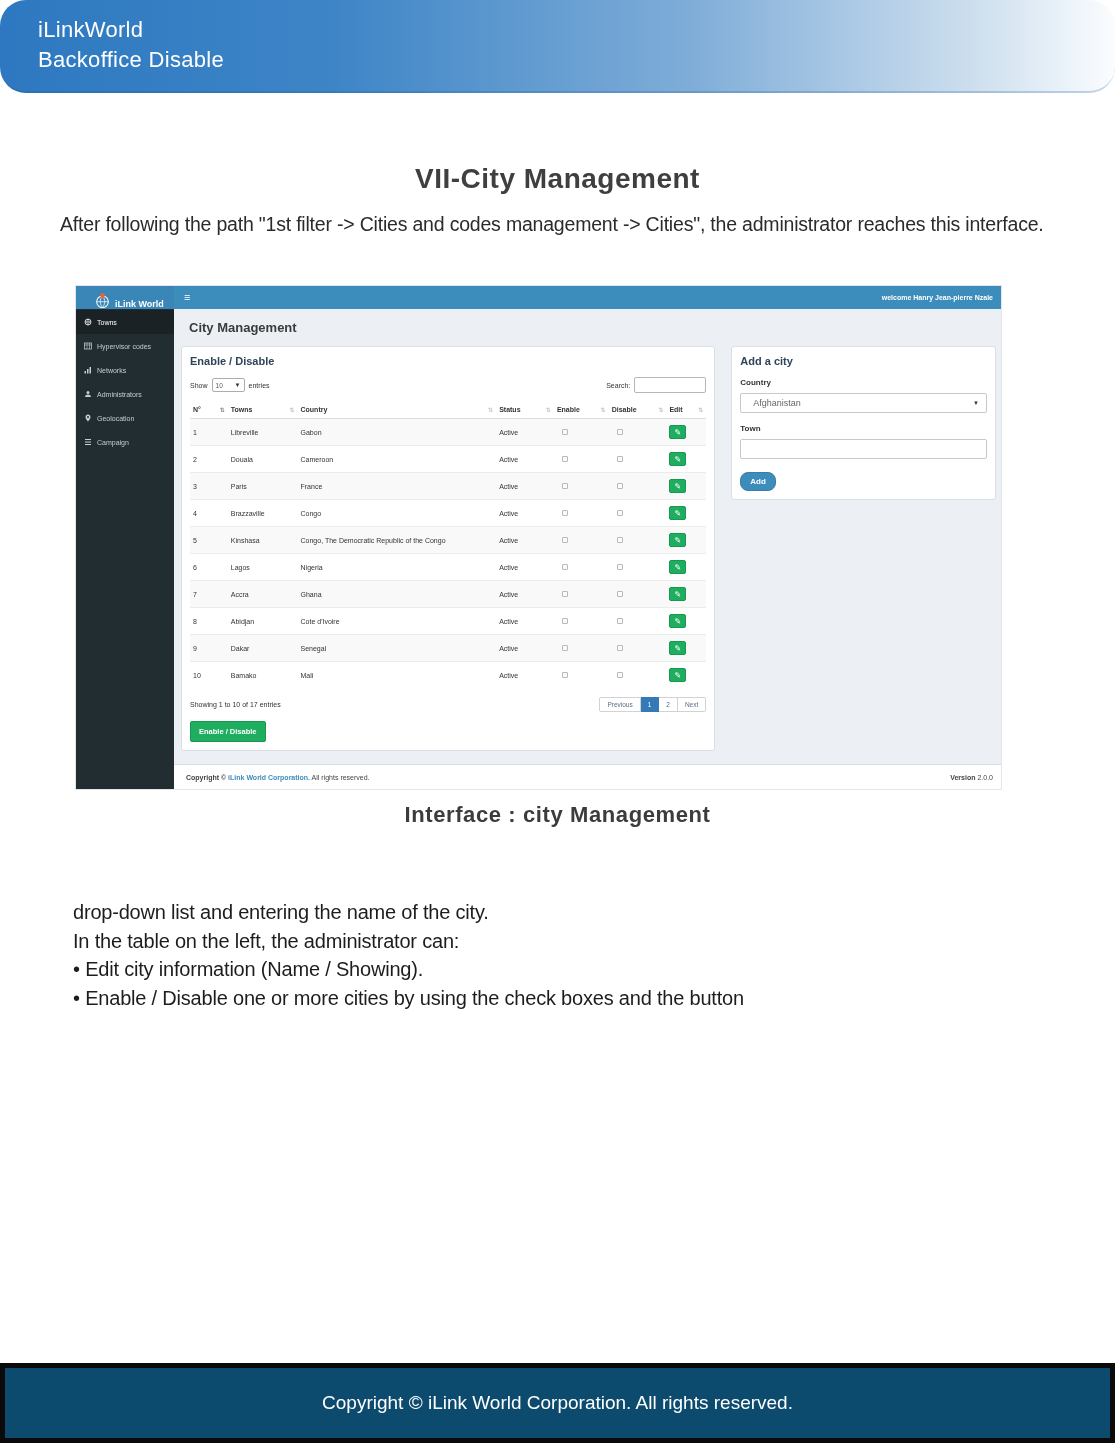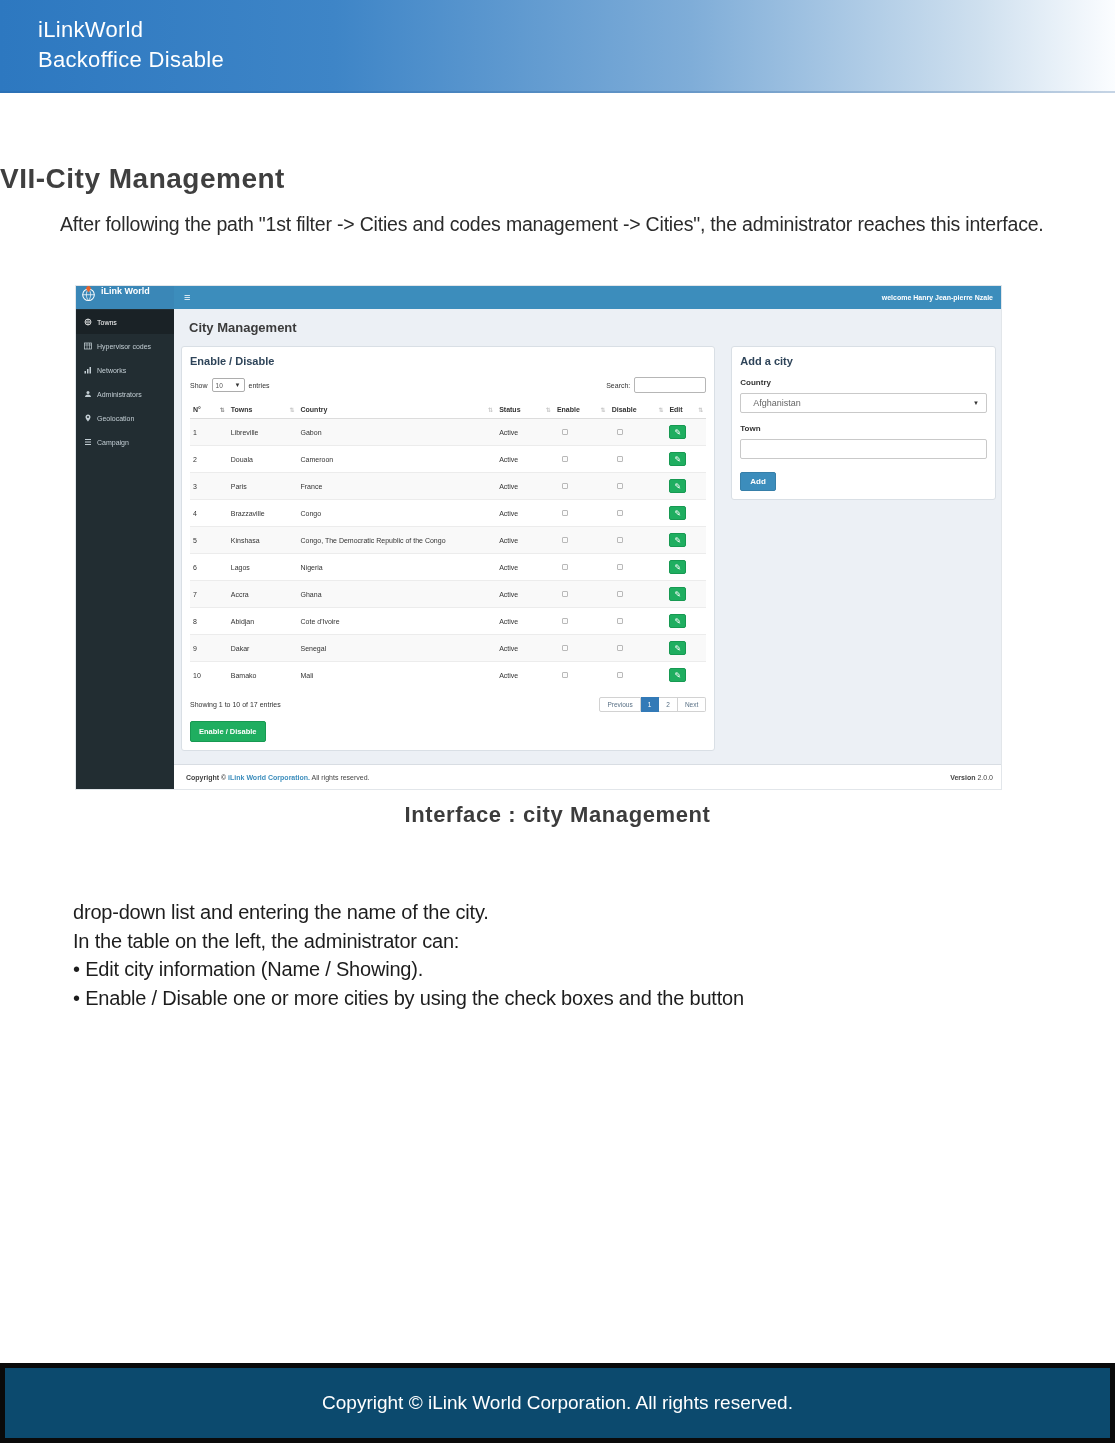--- a/index.html
+++ b/index.html
@@ -2,32 +2,32 @@
 <html><head>
 <meta charset="utf-8">
 <style>
   * { margin:0; padding:0; box-sizing:border-box; }
   html,body { width:1115px; }
   body { height:1443px; position:relative; background:#fff; font-family:"Liberation Sans", sans-serif; overflow:hidden; }
 
   
   .page-header { height:93px; padding:15px 0 0 38px;
     background:linear-gradient(90deg,#2d78c0 0%, #3e85c7 30%, #7fadd8 62%, #cfe0ef 88%, #fbfdff 100%);
-    border-bottom:2px solid rgba(40,90,150,.25); }
+    border-bottom:2px solid rgba(40,90,150,.25);border-radius:26px; }
   .page-header div { color:#fff; font-size:22px; line-height:30px; letter-spacing:.3px; }
 
   
-  .doc-title { margin-top:70px; text-align:left; font-size:28px; font-weight:bold; color:#3f3f3f; letter-spacing:.5px; }
+  .doc-title { margin-top:70px; text-align:center; font-size:28px; font-weight:bold; color:#3f3f3f; letter-spacing:.5px; }
   .intro { margin:16px auto 0 60px; width:1000px; font-size:19.5px; color:#2b2b2b; line-height:1.42; letter-spacing:-0.2px; }
 
   
   .shot { position:absolute; left:75px; top:285px; width:927px; height:505px;
     border:1px solid #e2e6ea; background:#ecf0f5; display:flex; flex-direction:column; font-family:"Liberation Sans",sans-serif; }
   .nav { height:23px; display:flex; background:#3c8dbc; flex:none; }
-  .logo { width:98px; flex:none; background:#3a87b7; display:flex; align-items:flex-start; gap:5px; padding-left:5px; }
+  .logo { width:98px; flex:none; background:#3a87b7; display:flex; align-items:flex-end; gap:5px; padding-left:19px; }
   .logo-text { color:#fff; font-size:9px; font-weight:bold; }
   .burger { color:#fff; font-size:11px; line-height:23px; padding:0 10px; cursor:pointer; }
   .welcome { margin-left:auto; color:#fff; font-size:7px; font-weight:bold; line-height:23px; padding-right:8px; }
 
   .shot-body { flex:1; display:flex; min-height:0; }
   .sidebar { width:98px; flex:none; background:#222d32; padding-top:1px; }
   .s-item { display:flex; align-items:center; gap:5px; padding:8px 8px; color:#c3ced4; font-size:7px; cursor:pointer; }
   .s-item.active { background:#1a2226; color:#fff; }
   .s-item svg { width:8px; height:8px; flex:none; }
 
@@ -66,21 +66,21 @@
   .pg.active { background:#337ab7; border-color:#337ab7; color:#fff; }
   .bulk-btn { margin-top:9px; background:#1fae60; color:#fff; font-weight:bold; font-size:7.5px;
     border:1px solid #179952; border-radius:2px; padding:5px 8px; cursor:pointer; }
 
   .f-label { font-size:8px; font-weight:bold; color:#333; margin:11px 0 6px; }
   .f-select { height:20px; border:1px solid #c9c9c9; border-radius:2px; display:flex; align-items:center;
     justify-content:space-between; font-size:9px; color:#666; padding:0 7px 0 12px; background:#fff; cursor:pointer; }
   .caret { font-size:6px; color:#333; }
   .f-input { height:20px; border:1px solid #c9c9c9; border-radius:2px; background:#fff; }
   .add-btn { margin-top:13px; background:#3c8dbc; border:1px solid #367fa9; color:#fff; font-size:8px; font-weight:bold;
-    padding:4px 9px; border-radius:2px; cursor:pointer; }
+    padding:4px 9px; border-radius:8px; cursor:pointer; }
 
   .shot-footer { height:25px; flex:none; background:#fff; border-top:1px solid #d8dde3; display:flex; align-items:center;
     font-size:7px; color:#444; padding:0 8px 0 12px; }
   .link { color:#3c8dbc; font-weight:bold; }
   .bold { font-weight:bold; }
   .version { margin-left:auto; color:#444; }
 
   
   .caption { position:absolute; top:802px; left:0; width:1115px; text-align:center; font-size:22px; font-weight:bold; color:#3c3c3c; letter-spacing:.6px; }
   .desc { position:absolute; top:898px; left:73px; width:1000px; font-size:20px; color:#1d1d1d; line-height:28.5px; letter-spacing:-0.2px; }

